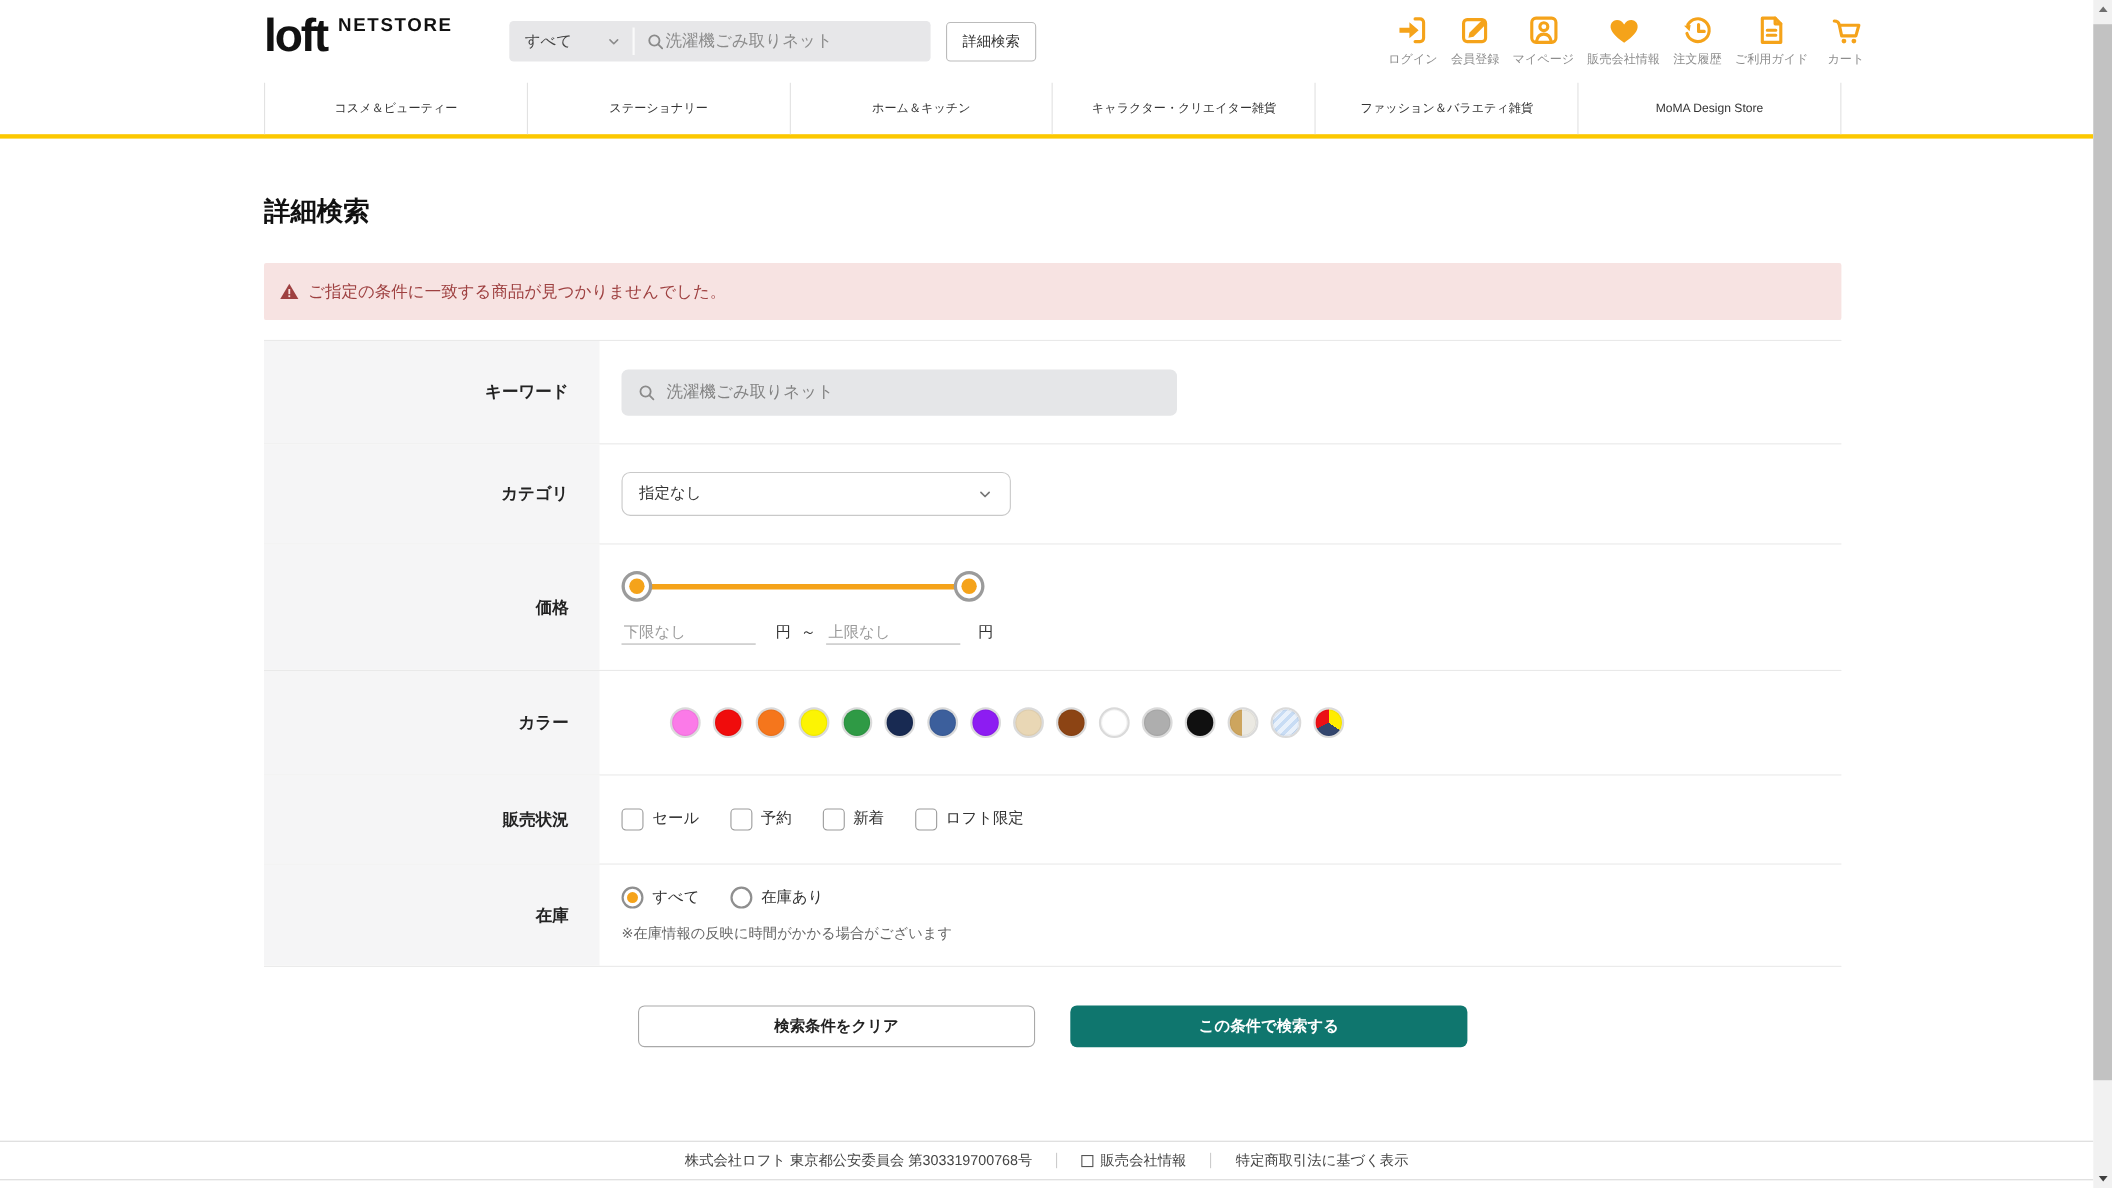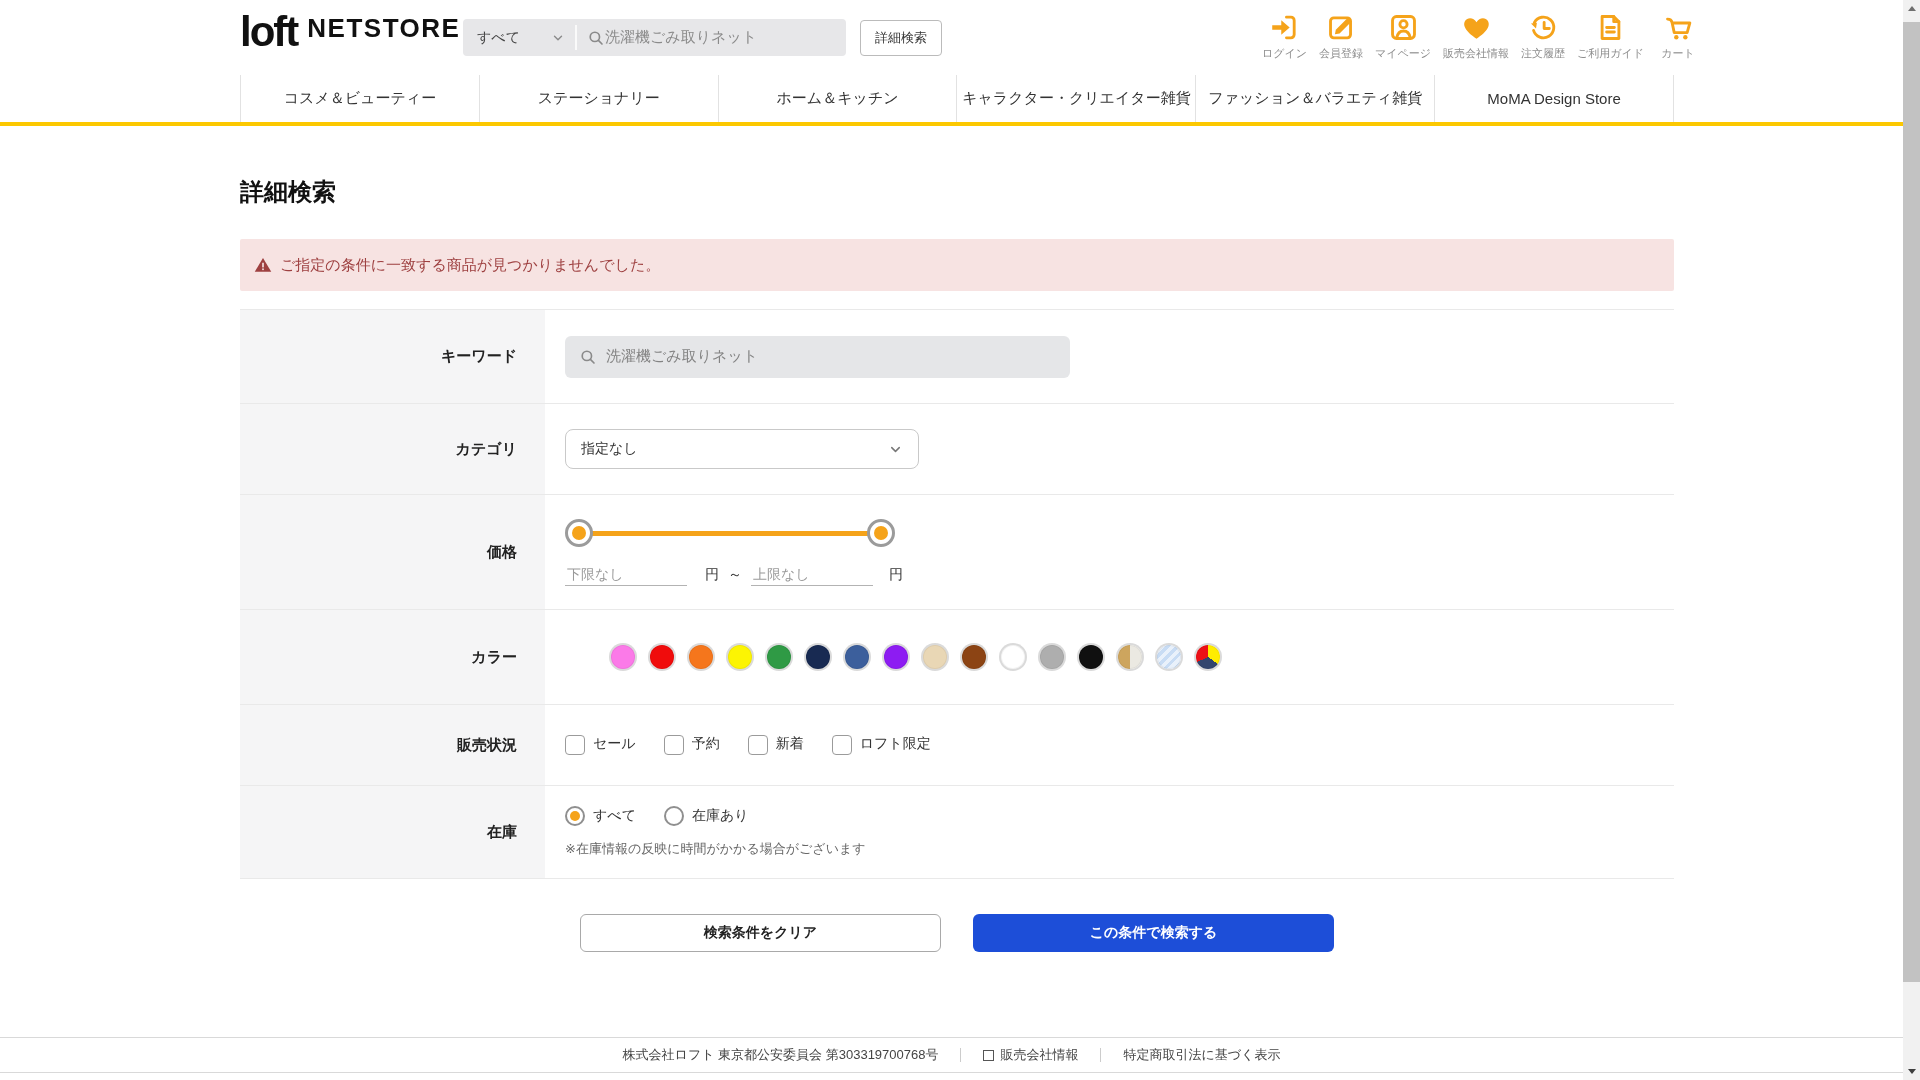--- a/index.html
+++ b/index.html
@@ -4,41 +4,41 @@
 <style>
   * { margin:0; padding:0; box-sizing:border-box; }
   html,body { width:1920px; height:1080px; overflow:hidden; background:#fff;
     font-family:"Liberation Sans","DejaVu Sans",sans-serif; color:#333; }
   .page { position:relative; width:1920px; height:1080px; background:#fff; }
 
   
   .topbar { position:relative; height:75px; background:#fff; }
   .logo { position:absolute; left:240px; top:13px; display:flex; align-items:flex-start; cursor:pointer; }
   .logo-brand { font-size:42px; font-weight:900; letter-spacing:-2px; color:#111; line-height:0.9; }
-  .logo-sub { font-size:26px; font-weight:bold; letter-spacing:1.5px; color:#111; margin-left:10px; padding-bottom:2px; }
+  .logo-sub { font-size:17px; font-weight:bold; letter-spacing:1.5px; color:#111; margin-left:10px; padding-bottom:2px; }
 
   .search-group { position:absolute; left:463px; top:19px; display:flex; align-items:center; }
   .search-box { display:flex; align-items:center; width:383px; height:37px; background:#e7e7e9; border-radius:4px; }
   .search-cat { display:flex; align-items:center; justify-content:space-between; width:112px; height:100%; padding:0 10px 0 14px; cursor:pointer; }
   .search-cat-label { font-size:14px; color:#444; }
   .search-sep { width:2px; height:25px; background:#fafafa; }
   .search-field { display:flex; align-items:center; flex:1; height:100%; padding:0 10px; }
   .search-input { border:none; background:transparent; outline:none; font-size:15px; color:#8b8b8b; width:220px;
     font-family:"Liberation Sans","DejaVu Sans",sans-serif; }
   .adv-btn { margin-left:14px; width:82px; height:36px; background:#fff; border:1px solid #bbb; border-radius:4px;
     font-size:13px; color:#333; cursor:pointer; font-family:inherit; }
 
   .quick-icons { position:absolute; left:1262px; top:12px; display:flex; gap:12px; }
   .q-item { display:flex; flex-direction:column; align-items:center; min-width:44px; cursor:pointer; }
   .q-item svg { width:31px; height:31px; }
   .q-label { font-size:11px; color:#8d8d8d; margin-top:3px; white-space:nowrap; }
 
   
   .mainnav { margin-left:240px; width:1434px; height:47px; display:flex; }
-  .nav-item { flex:1; display:flex; align-items:center; justify-content:center; font-size:15px; color:#333;
+  .nav-item { flex:1; display:flex; align-items:center; justify-content:center; font-size:11px; color:#333;
     border-left:1px solid #e2e2e2; cursor:pointer; }
   .nav-item:last-child { border-right:1px solid #e2e2e2; }
   .yellow-bar { width:1903px; height:4px; }
 
   
   .container { margin-left:240px; width:1434px; padding-top:50px; }
   .page-title { font-size:24px; font-weight:bold; color:#111; }
   .error-bar { margin-top:31px; height:52px; display:flex; align-items:center; padding-left:14px; border-radius:2px; }
   .error-bar svg { width:18px; height:18px; margin-right:8px; flex:none; }
   .error-text { font-size:15px; }
@@ -339,21 +339,21 @@
             </div>
           </div>
           <div class="stock-note">※在庫情報の反映に時間がかかる場合がございます</div>
         </div>
       </div>
 
     </div>
 
     <div class="actions">
       <button class="btn btn-clear">検索条件をクリア</button>
-      <button class="btn btn-search" style="background: #1d4ed8;">この条件で検索する</button>
+      <button class="btn btn-search" style="background: #0f766e;">この条件で検索する</button>
     </div>
   </main>
 
   <footer class="footer">
     <span class="foot-text">株式会社ロフト 東京都公安委員会 第303319700768号</span>
     <span class="foot-div"></span>
     <span class="foot-link">
       <span class="store-icon"></span>
       <span>販売会社情報</span>
     </span>

